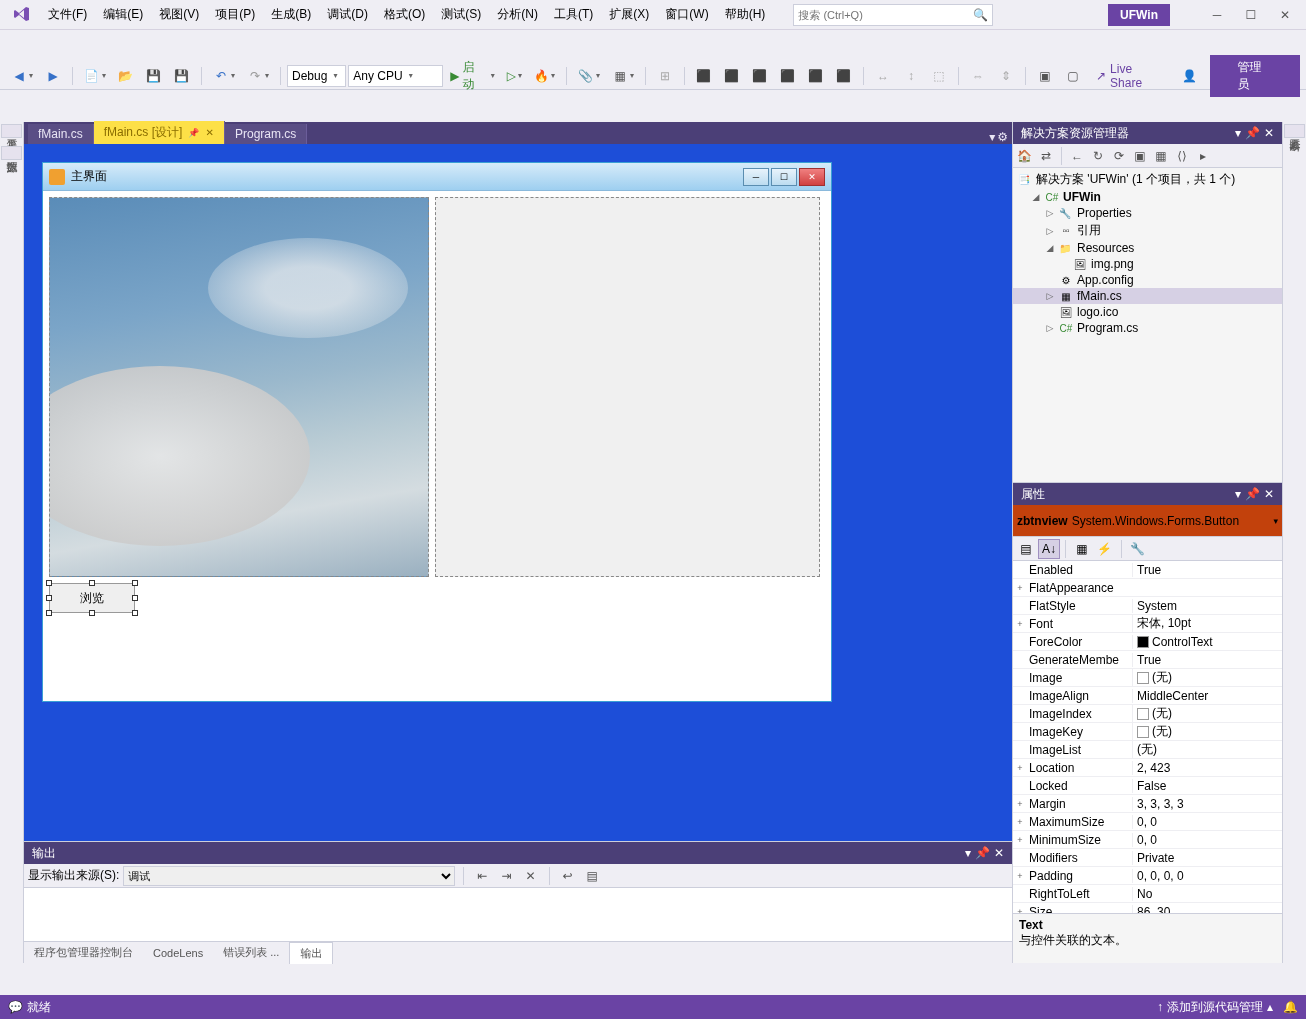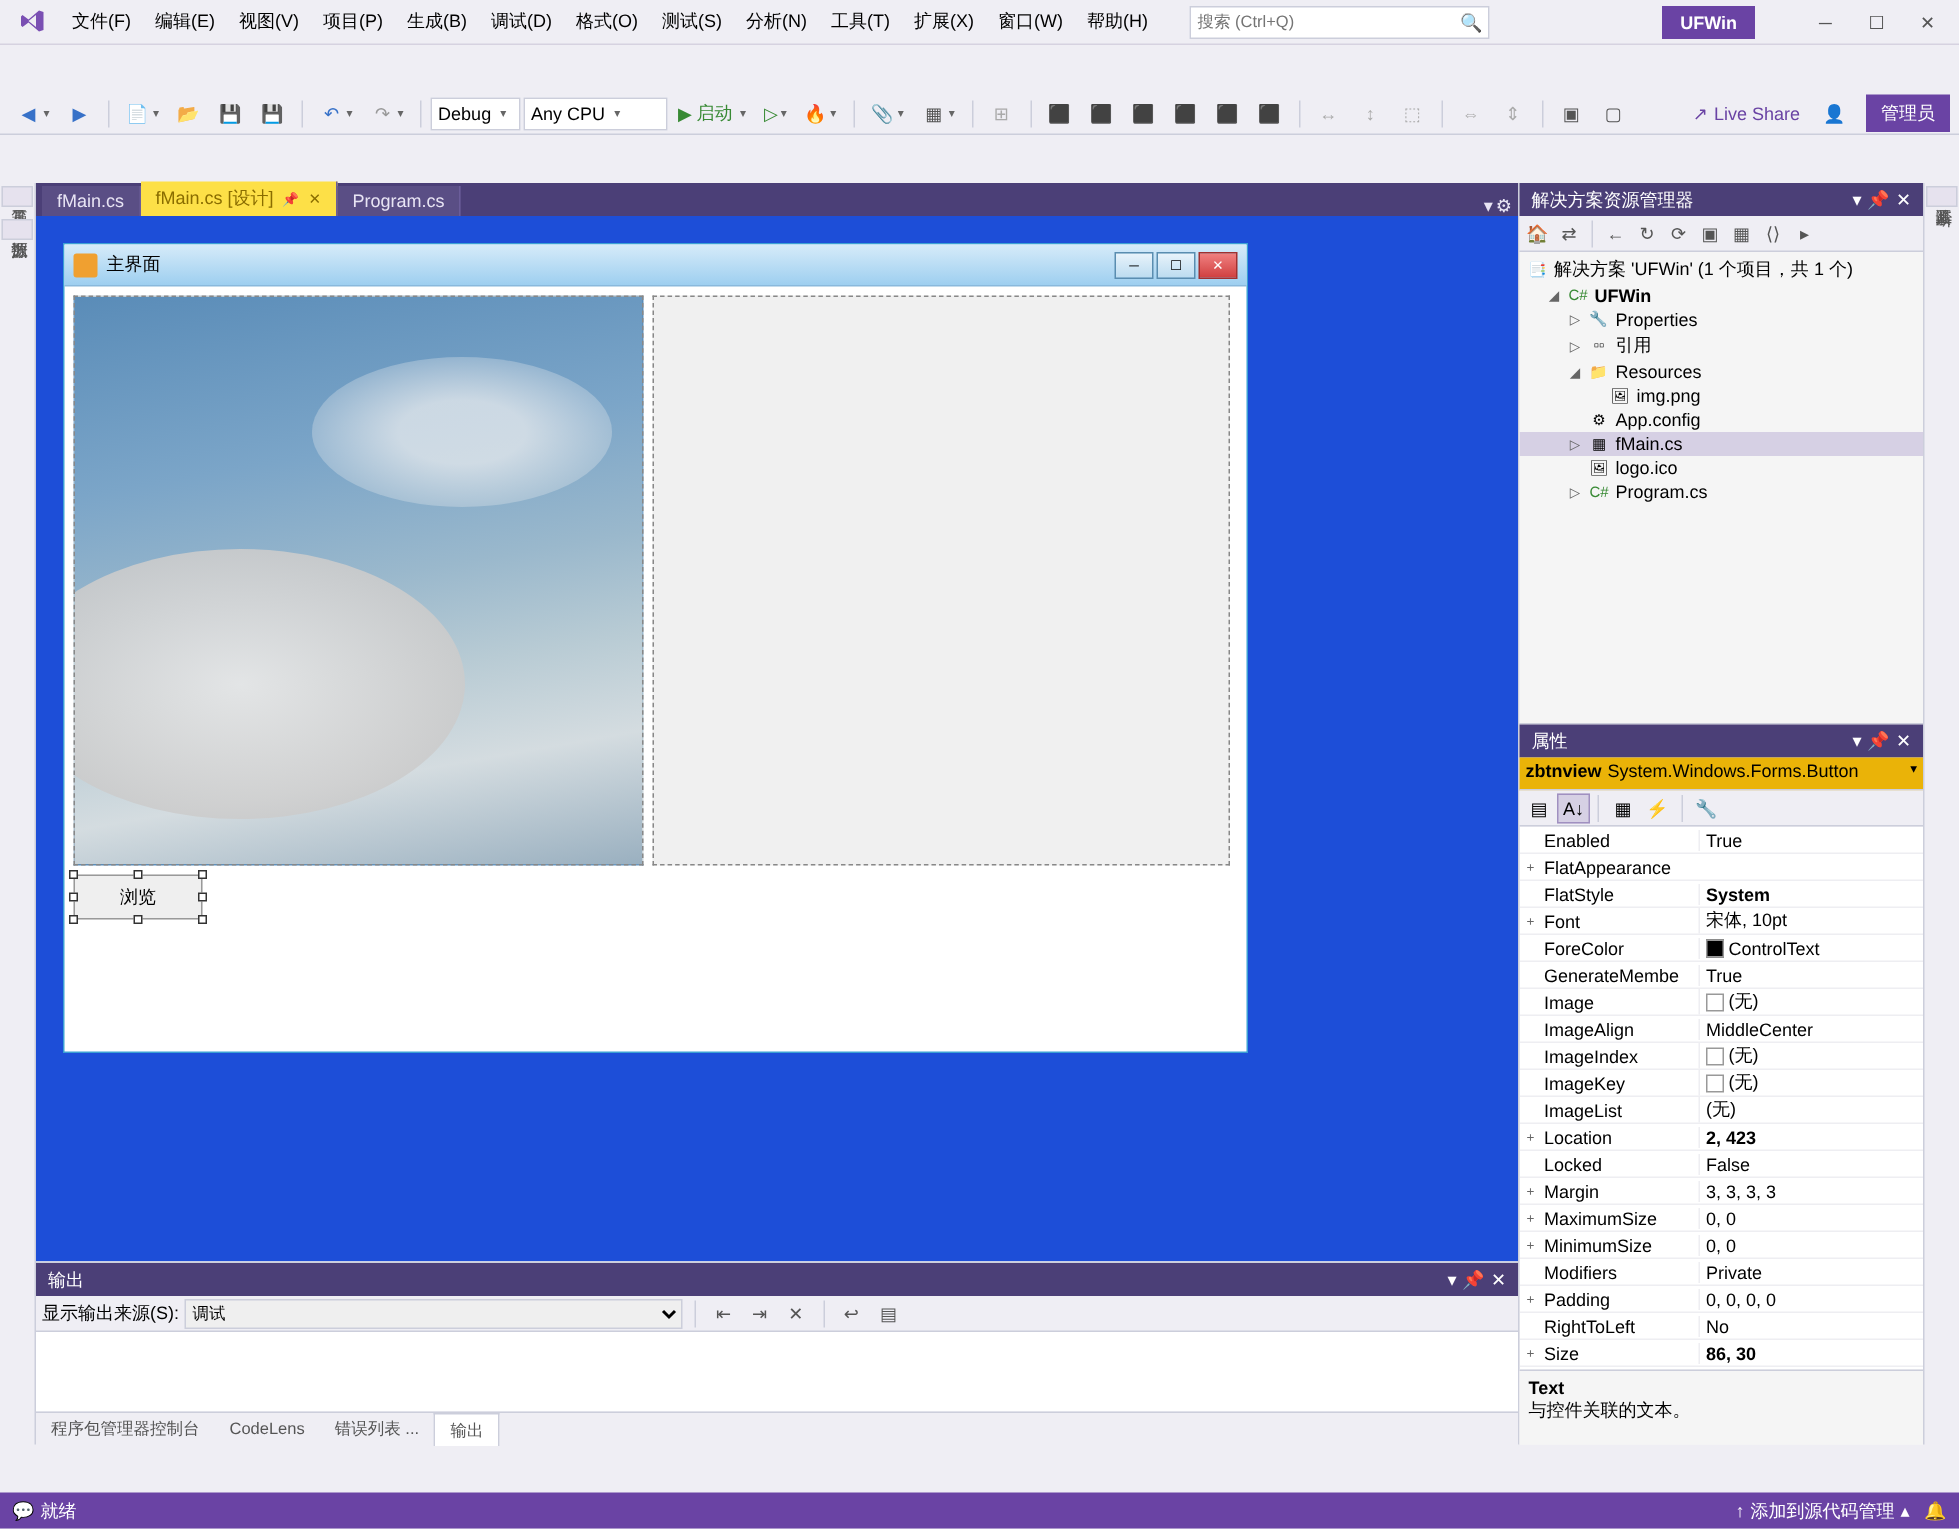--- a/index.html
+++ b/index.html
@@ -20,21 +20,21 @@
 
 .toolbar { height: 28px; background: #efeef4; display: flex; align-items: center; padding: 2px 6px; gap: 2px; border-bottom: 1px solid #cccedb; }
 .tb-btn { padding: 2px 4px; display: flex; align-items: center; color: #555; border: 1px solid transparent; }
 .tb-btn.dd::after { content: "▾"; font-size: 8px; margin-left: 2px; color: #666; }
 .tb-sep { width: 1px; height: 18px; background: #cccedb; margin: 0 4px; }
 .tb-combo { border: 1px solid #cccedb; background: white; height: 22px; padding: 0 4px; display: flex; align-items: center; }
 .tb-combo::after { content: "▾"; font-size: 8px; margin-left: 6px; color: #666; }
 .tb-start { color: #388a34; display: flex; align-items: center; gap: 3px; }
 .tb-start .tri { color: #388a34; }
 .live-share { margin-left: auto; display: flex; align-items: center; gap: 4px; color: #6a43a4; padding: 0 8px; }
-.admin-btn { background: #6a43a4; color: white; padding: 4px 10px; margin-left: 6px; }
+.admin-btn { background: #6a43a4; color: white; padding: 4px 27px; margin-left: 6px; }
 .ico { width: 16px; height: 16px; display: inline-flex; align-items: center; justify-content: center; }
 
 
 .main-area { flex: 1; display: flex; min-height: 0; }
 .left-rail { width: 24px; background: #efeef4; border-right: 1px solid #cccedb; display: flex; flex-direction: column; align-items: center; padding-top: 2px; gap: 8px; }
 .rail-tab { writing-mode: vertical-rl; padding: 6px 2px; color: #555; background: #e6e2ee; border: 1px solid #cccedb; font-size: 11px; }
 .right-rail { width: 24px; background: #efeef4; border-left: 1px solid #cccedb; display: flex; flex-direction: column; align-items: center; padding-top: 2px; }
 
 .center { flex: 1; display: flex; flex-direction: column; min-width: 0; }
 
@@ -82,32 +82,32 @@
 .sol-search input { width: 100%; height: 100%; border: 1px solid #cccedb; padding: 0 4px; font-size: 11px; }
 .tree { flex: 1; overflow: auto; background: #f5f5f5; padding: 2px 0; }
 .tree-item { display: flex; align-items: center; padding: 1px 4px; gap: 3px; white-space: nowrap; }
 .tree-item.sel { background: #d6d0e4; }
 .tree-item .exp { width: 10px; text-align: center; color: #666; font-size: 9px; }
 .tree-item .ticon { width: 16px; height: 14px; display: flex; align-items: center; justify-content: center; font-size: 10px; }
 .ind1 { padding-left: 18px; } .ind2 { padding-left: 32px; } .ind3 { padding-left: 46px; }
 
 
 .prop-panel { flex: 1; display: flex; flex-direction: column; border-top: 1px solid #cccedb; min-height: 0; }
-.prop-obj { height: 22px; border-bottom: 1px solid #cccedb; padding: 2px 4px; background: #eab308; display: flex; }
+.prop-obj { height: 32px; border-bottom: 1px solid #cccedb; padding: 2px 4px; background: #c2410c; display: flex; align-items: center; }
 .prop-obj b { margin-right: 4px; }
 .prop-toolbar { height: 24px; background: #efeef4; border-bottom: 1px solid #cccedb; display: flex; align-items: center; padding: 0 2px; gap: 1px; }
 .prop-toolbar .pb { width: 22px; height: 20px; display: flex; align-items: center; justify-content: center; border: 1px solid transparent; }
 .prop-toolbar .pb.active { background: #d6d0e4; border-color: #a090c0; }
 .prop-grid { flex: 1; overflow-y: auto; background: white; }
 .prop-row { display: flex; border-bottom: 1px solid #eeeef2; height: 18px; align-items: center; }
 .prop-row.sel { background: #d6d0e4; }
 .prop-row .pexp { width: 14px; text-align: center; font-size: 9px; color: #666; }
 .prop-row .pname { width: 105px; padding-left: 2px; overflow: hidden; text-overflow: ellipsis; white-space: nowrap; }
 .prop-row .pval { flex: 1; padding-left: 4px; border-left: 1px solid #eeeef2; display: flex; align-items: center; gap: 3px; }
-.prop-row .pval.bold { font-weight: bold; }
+.prop-row .pval.bold { font-weight: normal; }
 .prop-row .swatch { width: 12px; height: 12px; border: 1px solid #999; background: white; }
 .prop-row .swatch.black { background: black; }
 .prop-desc { height: 50px; border-top: 1px solid #cccedb; padding: 4px 6px; background: #f5f5f5; }
 .prop-desc b { display: block; }
 
 
 .status-bar { height: 24px; background: #6a43a4; color: white; display: flex; align-items: center; padding: 0 8px; font-size: 11px; }
 .status-bar .sitem { display: flex; align-items: center; gap: 4px; }
 .status-bar .sright { margin-left: auto; display: flex; align-items: center; gap: 10px; }
 

